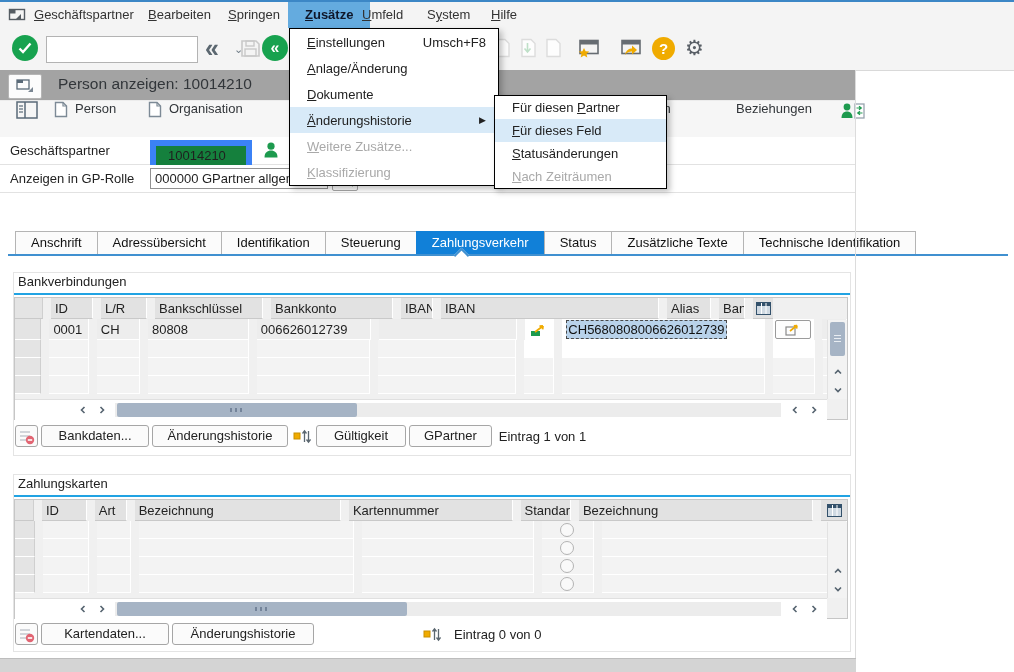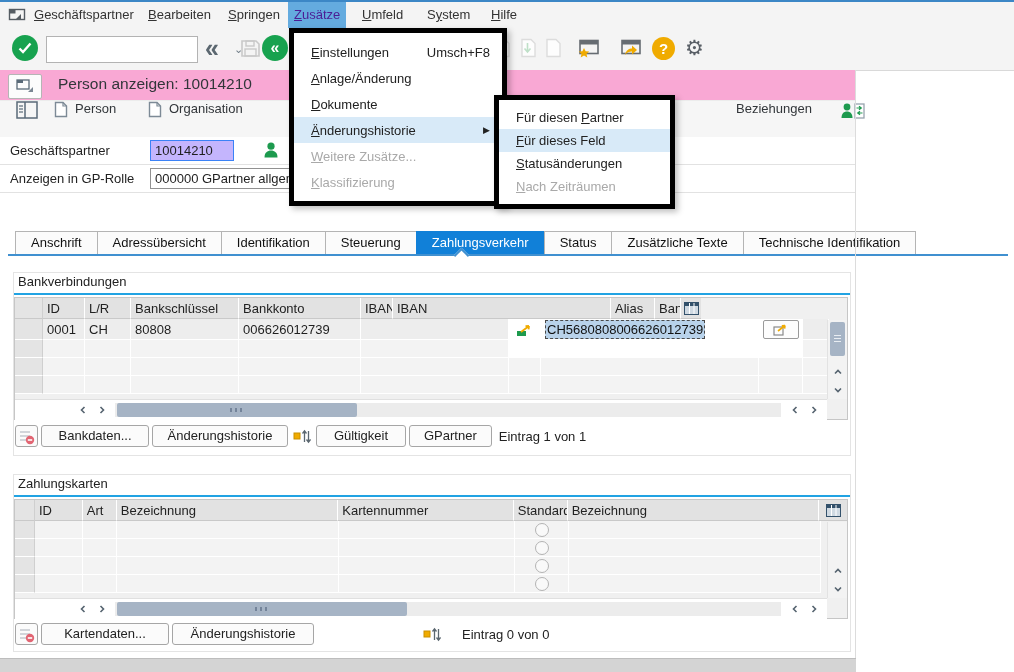--- a/index.html
+++ b/index.html
@@ -6,71 +6,71 @@
   .screen{position:relative;width:1014px;height:672px;background:#ffffff;
     font-family:"Liberation Sans",sans-serif;font-size:13px;color:#222;overflow:hidden;}
   u{text-decoration:underline;}
   svg{display:block;}
 
   
   .topline{position:absolute;top:0;left:0;right:0;height:2px;background:#3c87c6;}
   .menubar{position:absolute;top:2px;left:0;right:0;height:26px;background:#f4f4f4;}
   .mb-session{position:absolute;left:8px;top:5px;cursor:pointer;}
   .mb-item{position:absolute;top:0;line-height:26px;color:#333;cursor:pointer;white-space:nowrap;}
-  .mb-item.active{background:#64abdf;color:#4c1d95;padding:0 6px;}
+  .mb-item.active{background:#64abdf;color:#0f172a;padding:0 17px;font-weight:bold;}
 
   
   .toolbar{position:absolute;top:28px;left:0;right:0;height:42px;background:#f4f4f4;border-bottom:1px solid #d9d9d9;}
   .circle{position:absolute;width:26px;height:26px;border-radius:50%;display:flex;align-items:center;justify-content:center;}
   .circle.green{background:#17a24f;}
   .cmdwrap{position:absolute;left:46px;top:8px;width:150px;height:25px;border:1px solid #b3b3b3;background:#fff;display:flex;align-items:center;}
   .cmdwrap input{flex:1;border:none;outline:none;height:21px;font-family:"Liberation Sans",sans-serif;font-size:13px;padding-left:4px;background:transparent;}
   .cmd-chev{color:#6f7c87;font-size:11px;padding:0 5px;}
   .tb-back{position:absolute;left:205px;top:6px;font-size:25px;color:#5b6770;font-weight:bold;line-height:28px;cursor:pointer;}
   .tb-ico{position:absolute;cursor:pointer;}
   .help-circle{position:absolute;width:23px;height:23px;border-radius:50%;background:#f0ab00;color:#fff;font-weight:bold;
     display:flex;align-items:center;justify-content:center;font-size:15px;cursor:pointer;}
   .gears{position:absolute;font-size:21px;color:#595f66;cursor:pointer;line-height:24px;}
 
   
-  .titlerow{position:absolute;top:70px;left:0;width:856px;height:30px;background:#f9a8d4;border-bottom:1px solid #ececec;}
+  .titlerow{position:absolute;top:70px;left:0;width:856px;height:30px;background:#a3a3a3;border-bottom:1px solid #ececec;}
   .svc-btn{position:absolute;left:8px;top:4px;width:32px;height:23px;background:#fcfcfc;border:1px solid #b5b5b5;border-radius:2px;
     display:flex;align-items:center;justify-content:center;cursor:pointer;}
   .page-title{position:absolute;left:58px;top:5px;font-size:15.5px;color:#32363a;}
 
   
   .apptb{position:absolute;top:101px;left:0;width:856px;height:36px;background:#f6f6f6;border-bottom:1px solid #d2d2d2;}
   .flatbtn{position:absolute;top:0;height:36px;display:flex;gap:7px;color:#32363a;cursor:pointer;white-space:nowrap;}
 
   
   .frow{position:absolute;left:0;width:856px;height:27px;border-bottom:1px solid #e2e2e2;background:#fff;}
   .flabel{position:absolute;left:10px;top:0;line-height:27px;color:#222;}
-  .fvalue{position:absolute;left:150px;top:3px;width:78px;height:19px;background:#c4b5fd;border:1px solid #3b82f6;
-    line-height:19px;padding-left:4px;color:#1f1f1f;}
+  .fvalue{position:absolute;left:150px;top:3px;width:78px;height:19px;background:#15803d;border:6px solid #3b82f6;
+    line-height:19px;padding-left:12px;color:#1f1f1f;}
   .fselect{position:absolute;left:150px;top:3px;width:176px;height:19px;background:#fff;border:1px solid #919191;
     display:flex;align-items:center;cursor:pointer;}
   .fselect .txt{flex:1;padding-left:4px;line-height:19px;color:#1f1f1f;white-space:nowrap;}
   .fselect .chev{color:#5b6770;font-size:11px;padding:0 4px;}
   .sqbtn{position:absolute;width:24px;height:23px;background:#fbfbfb;border:1px solid #a6a6a6;border-radius:2px;
     display:flex;align-items:center;justify-content:center;cursor:pointer;}
 
   
   .tabs{position:absolute;top:231px;left:16px;display:flex;}
   .tab{height:22px;line-height:22px;padding:0 15px;background:#fbfbfb;border:1px solid #b4b4b4;margin-left:-1px;color:#111;cursor:pointer;white-space:nowrap;}
   .tab.active{background:#1180d8;border-color:#1180d8;color:#fff;}
   .tabline{position:absolute;top:254px;left:8px;width:1000px;height:2px;background:#4090d0;}
   .tabnotch{position:absolute;top:250px;left:456px;width:9px;height:9px;background:#fff;
     border-left:2px solid #4090d0;border-top:2px solid #4090d0;transform:rotate(45deg);}
 
   
   .group{position:absolute;left:13px;width:836px;border:1px solid #e4e4e4;background:#fff;}
   .gtitle{position:absolute;left:4px;top:1px;color:#222;}
   .gline{position:absolute;left:0;right:0;top:20px;height:2px;background:#21a3e3;}
   .tbl{position:absolute;left:0;top:24px;width:832px;border:1px solid #c6c6c6;background:#f0f0f0;}
-  .tr{display:flex;}
+  .tr{display:flex;gap:8px;}
   .th-row .c{height:21px;line-height:21px;background:#e2e2e2;border-right:1px solid #fff;border-bottom:1px solid #c9c9c9;
     padding-left:4px;box-sizing:border-box;color:#222;overflow:hidden;white-space:nowrap;}
   .td{height:21px;line-height:21px;border-right:1px solid #fff;border-bottom:1px solid #fff;box-sizing:border-box;
     padding-left:4px;overflow:hidden;white-space:nowrap;color:#1f1f1f;background:#ededed;}
   .row-empty .td{background:#f3f3f3;height:18px;line-height:18px;}
   .selcell{background:#e4e4e4 !important;border-right:1px solid #cfcfcf !important;}
   .nopad{padding-left:0 !important;display:flex;align-items:center;justify-content:center;}
   
   .bk0{width:28px}.bk1{width:42px}.bk2{width:46px}.bk3{width:108px}.bk4{width:122px}.bk5{width:148px}
   .bk6{width:32px}.bk7{width:218px}.bk8{width:44px}.bk9{width:26px}.bkset{width:20px}
@@ -105,21 +105,21 @@
     display:flex;align-items:center;justify-content:center;cursor:pointer;box-sizing:border-box;}
   .flatico{width:22px;height:22px;display:flex;align-items:center;justify-content:center;cursor:pointer;}
   .entrytxt{margin-left:4px;color:#222;white-space:nowrap;}
 
   .radio{width:12px;height:12px;border:1px solid #b3b3b3;border-radius:50%;background:#f9f9f9;margin:0 auto;}
 
   .rdivider{position:absolute;left:855px;top:70px;width:1px;height:588px;background:#dcdcdc;}
   .bottombar{position:absolute;top:658px;left:0;width:856px;height:14px;background:#d4d4d4;border-top:1px solid #bdbdbd;}
 
   
-  .ddmenu{position:absolute;background:#fff;border:5px solid #000000;box-shadow:3px 3px 6px rgba(0,0,0,.25);z-index:50;padding:6px 0;}
+  .ddmenu{position:absolute;background:#fff;border:1px solid #000000;box-shadow:3px 3px 6px rgba(0,0,0,.25);z-index:50;padding:0 0;}
   .mitem{height:26px;display:flex;align-items:center;padding:0 12px 0 17px;color:#222;cursor:pointer;white-space:nowrap;}
   .mitem.hl{background:#d8eaf8;}
   .mitem.dis{color:#a9a9a9;}
   .mshort{margin-left:auto;padding-left:24px;}
   .marrow{margin-left:auto;font-size:9px;color:#222;}
   .menu-main{left:289px;top:28px;width:208px;}
   .menu-sub{left:494px;top:95px;width:171px;}
   .menu-sub .mitem{height:23px;}
 </style>
 </head>
@@ -585,21 +585,21 @@
       </span>
       <span class="sapbtn" style="min-width:128px;text-align:center">Kartendaten...</span>
       <span class="sapbtn" style="min-width:142px;text-align:center">Änderungshistorie</span>
       <span class="flatico" style="margin-left:104px">
         <svg width="18" height="17" viewBox="0 0 18 17">
           <rect x="1" y="5" width="6" height="6" fill="#f0ab00" stroke="#c98f00"></rect>
           <path d="M11.5 14 L11.5 3 M9.5 5.5 L11.5 2.8 L13.5 5.5" fill="none" stroke="#5b6770" stroke-width="1.3"></path>
           <path d="M15.5 3 L15.5 14 M13.5 11.5 L15.5 14.2 L17.5 11.5" fill="none" stroke="#5b6770" stroke-width="1.3"></path>
         </svg>
       </span>
-      <span class="entrytxt" style="margin-left:16px">Eintrag 0 von 0</span>
+      <span class="entrytxt" style="margin-left:8px">Eintrag 0 von 0</span>
     </div>
   </div>
 
   <div class="rdivider"></div>
   <div class="bottombar"></div>
 
   <div class="ddmenu menu-main">
     <div class="mitem">
       <span><u>E</u>instellungen</span>
       <span class="mshort">Umsch+F8</span>

